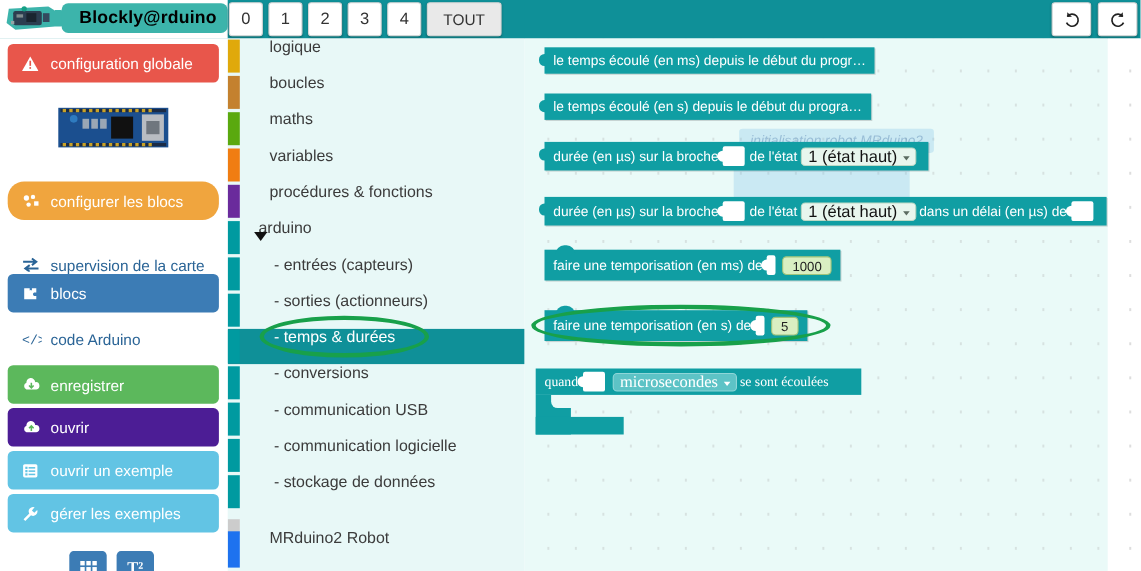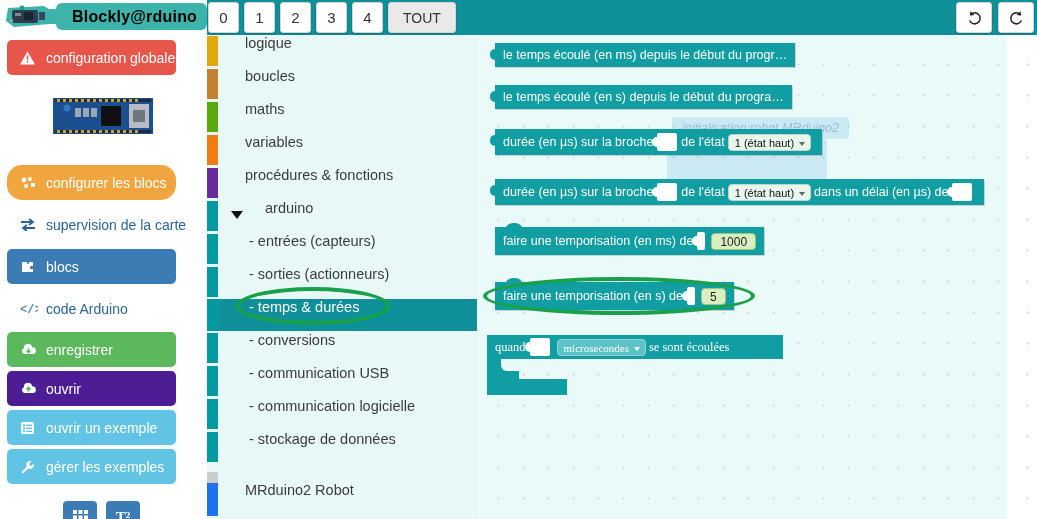--- a/index.html
+++ b/index.html
@@ -23,21 +23,21 @@
      box-shadow:0 1px 2px rgba(0,0,0,.22); cursor:pointer; }
   .tab.wide { width:68px; background:#e9e9e9; font-size:14px; }
 
   .topright { position:absolute; right:3px; top:2px; display:flex; gap:6px; }
   .iconbtn { width:36px; height:31px; background:#fff; border:1px solid #d6d6d6; border-radius:3px;
      display:flex; align-items:center; justify-content:center; box-shadow:0 1px 2px rgba(0,0,0,.22);
      cursor:pointer; }
 
   
   .sidebar { position:absolute; left:0; top:35px; width:207px; height:484px; background:#fff; }
-  .sb-btn { position:absolute; left:7px; width:169px; height:35px; border-radius:5px;
+  .sb-btn { position:absolute; left:7px; width:192px; height:35px; border-radius:5px;
      display:flex; align-items:center; padding-left:13px; color:#fff; font-size:14px;
      cursor:pointer; }
   .sb-btn .ico { width:20px; margin-right:6px; display:flex; align-items:center; font-size:13px; }
   .sb-plain { position:absolute; left:7px; width:192px; height:35px; display:flex; align-items:center;
      padding-left:13px; color:#2a6496; font-size:14px; cursor:pointer; background:transparent; }
   .sb-plain .ico { width:20px; margin-right:6px; display:flex; align-items:center; }
   .board-img { position:absolute; left:45px; top:55px; width:118px; height:52px; }
   .mini-btns { position:absolute; left:63px; top:466px; display:flex; gap:9px; }
   .mini-btn { width:34px; height:32px; background:#3c7cb5; border-radius:4px; display:flex;
      align-items:center; justify-content:center; color:#fff; cursor:pointer; }
@@ -70,21 +70,21 @@
   .blk.out::before { content:""; position:absolute; left:-5px; top:6px; width:6px; height:11px;
      background:#109ea3; border-radius:5px 0 0 5px; }
   .blk span.t { white-space:nowrap; }
   .socket { display:inline-block; width:20px; height:18px; background:#fff; margin:0 4px;
      position:relative; border-radius:2px; }
   .socket::before { content:""; position:absolute; left:-5px; top:4px; width:6px; height:10px;
      background:#fff; border-radius:5px 0 0 5px; }
   .fieldnum { display:inline-block; background:#d9efc2; color:#222; border:1px solid #9fc47a;
      border-radius:4px; padding:0 8px; height:17px; line-height:16px; font-size:12px; margin-left:2px; }
   .dd { display:inline-block; background:#5dc3c6; border:1px solid #8fd6d8; border-radius:4px;
-     padding:0 16px 0 6px; height:17px; line-height:16px; font-size:11px; color:#fff;
+     padding:0 16px 0 6px; height:17px; line-height:16px; font-size:15px; color:#fff;
      position:relative; margin:0 3px; }
   .dd.light { background:#e8f6ee; color:#111; border-color:#bcd9c6; }
   .dd::after { content:""; position:absolute; right:5px; top:7px; width:0;height:0;
      border-left:3.5px solid transparent; border-right:3.5px solid transparent; border-top:4px solid #fff; }
   .dd.light::after { border-top-color:#5b6b60; }
 
   .ghost { position:absolute; background:rgba(120,190,230,.28); color:rgba(40,90,150,.30);
      font-size:12.5px; display:flex; align-items:center; padding:0 10px; height:22px;
      border-radius:3px;font-style:italic; }
   .hatblock { position:absolute; }
@@ -211,21 +211,21 @@
         <svg width="16" height="14" viewBox="0 0 16 14">
             <circle cx="4" cy="4" r="2.4" fill="#fff"></circle>
             <circle cx="10" cy="3" r="2" fill="#fff"></circle>
             <circle cx="6" cy="10" r="2" fill="#fff"></circle>
             <rect x="11" y="7" width="4" height="4" fill="#fff"></rect>
           </svg>
       </span>
       <span>configurer les blocs</span>
     </div>
 
-    <div class="sb-plain" style="top:172px;text-align:right;">
+    <div class="sb-plain" style="top:188px;text-align:right;">
       <span class="ico">
         <svg width="16" height="13" viewBox="0 0 16 13">
             <path d="M1 4 H12 M9 1 L13 4 L9 7" fill="none" stroke="#2a6496" stroke-width="1.8"></path>
             <path d="M15 10 H4 M7 7 L3 10 L7 13" fill="none" stroke="#2a6496" stroke-width="1.8"></path>
           </svg>
       </span>
       <span>supervision de la carte</span>
     </div>
 
     <div class="sb-btn" style="top:214px; background:#3c7cb5;">
@@ -333,21 +333,21 @@
       <div class="strip" style="background:#f07d12"></div>
       <div class="lbl">variables</div>
     </div>
     <div class="trow" style="top:132px;">
       <div class="strip" style="background:#6a2b9c"></div>
       <div class="lbl">procédures &amp; fonctions</div>
     </div>
     <div class="trow" style="top:165px;">
       <div class="strip" style="background:#009aa0"></div>
       <div class="arrow"></div>
-      <div class="lbl" style="margin-left:58px;">arduino</div>
+      <div class="lbl" style="margin-left:28px;">arduino</div>
     </div>
     <div class="trow sub" style="top:198px;">
       <div class="strip" style="background:#009aa0"></div>
       <div class="lbl">- entrées (capteurs)</div>
     </div>
     <div class="trow sub" style="top:231px;">
       <div class="strip" style="background:#009aa0"></div>
       <div class="lbl">- sorties (actionneurs)</div>
     </div>
     <div class="trow sub selected" style="top:264px;">

